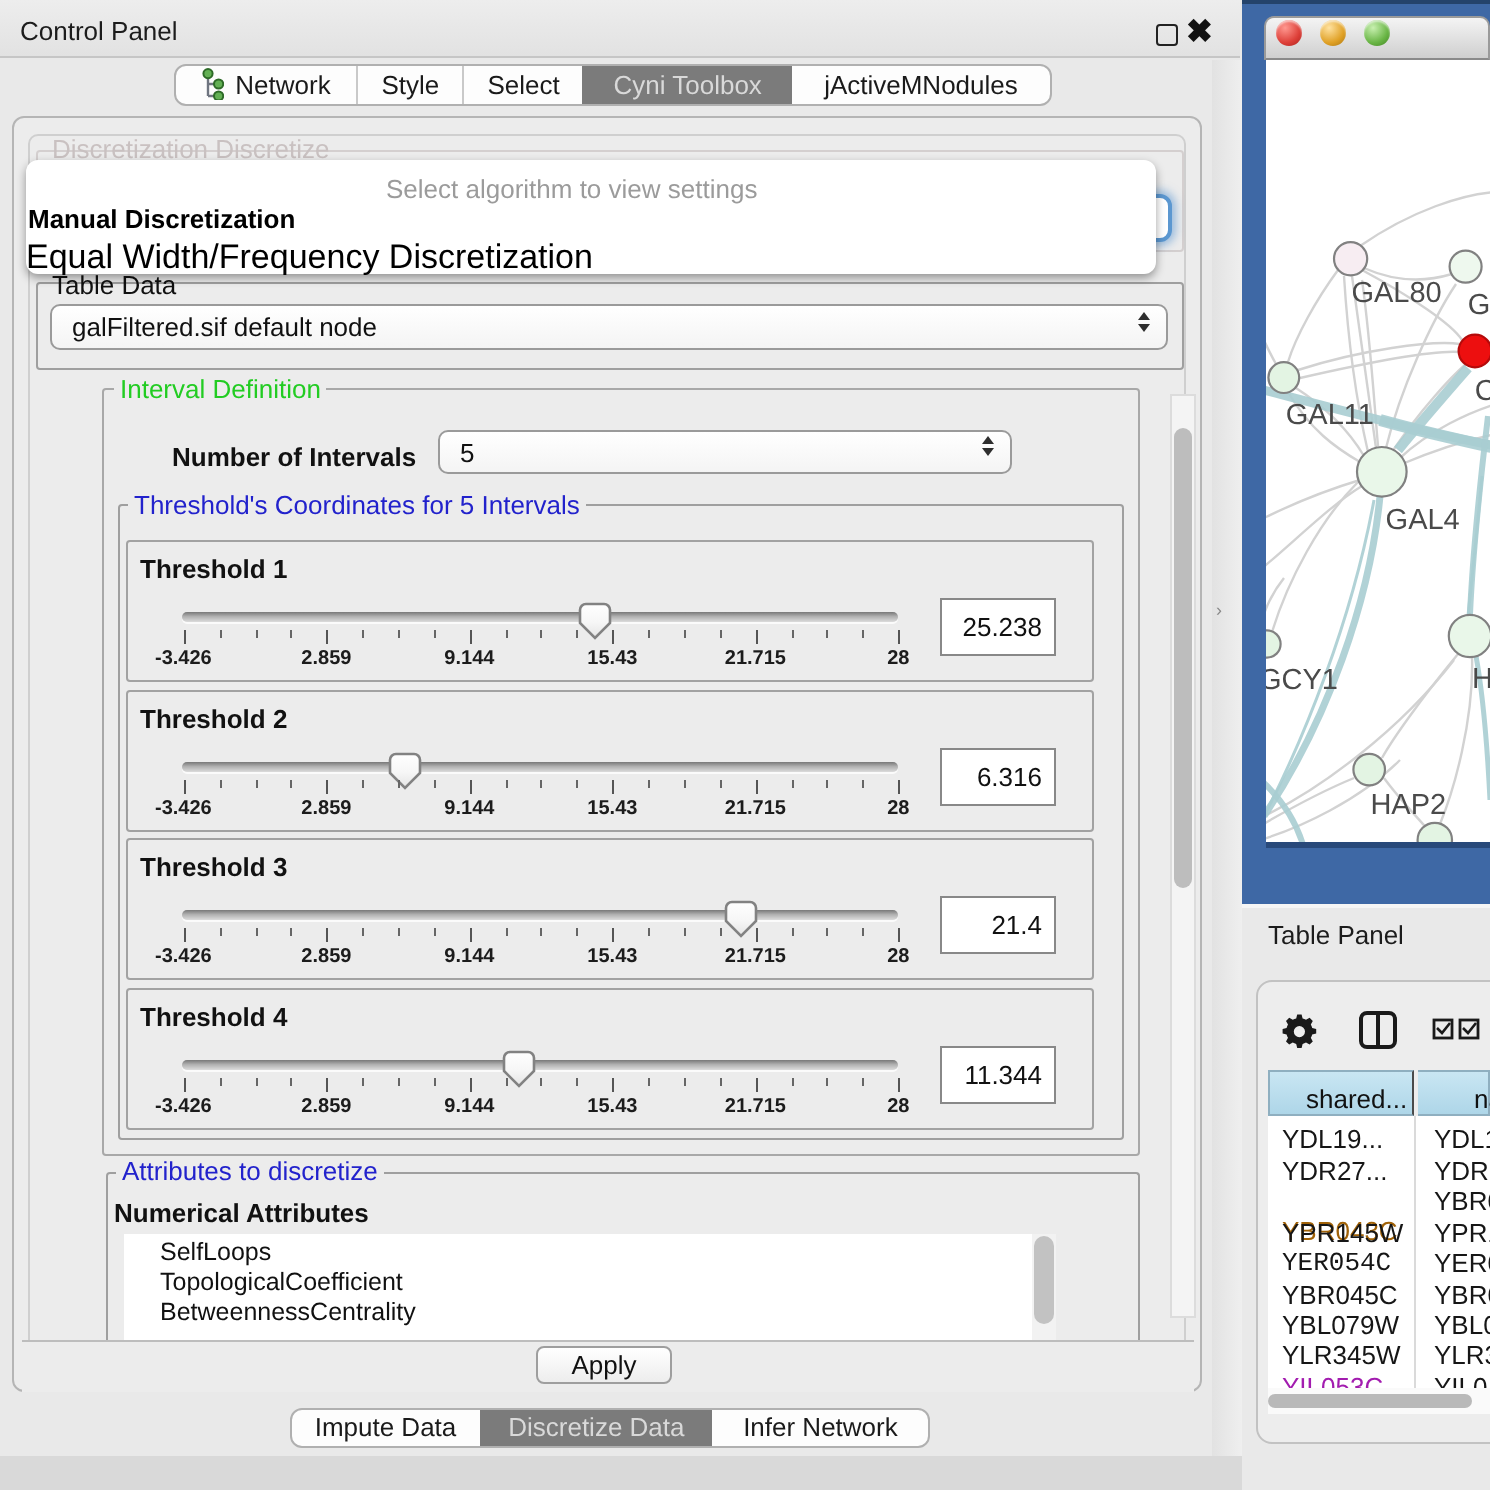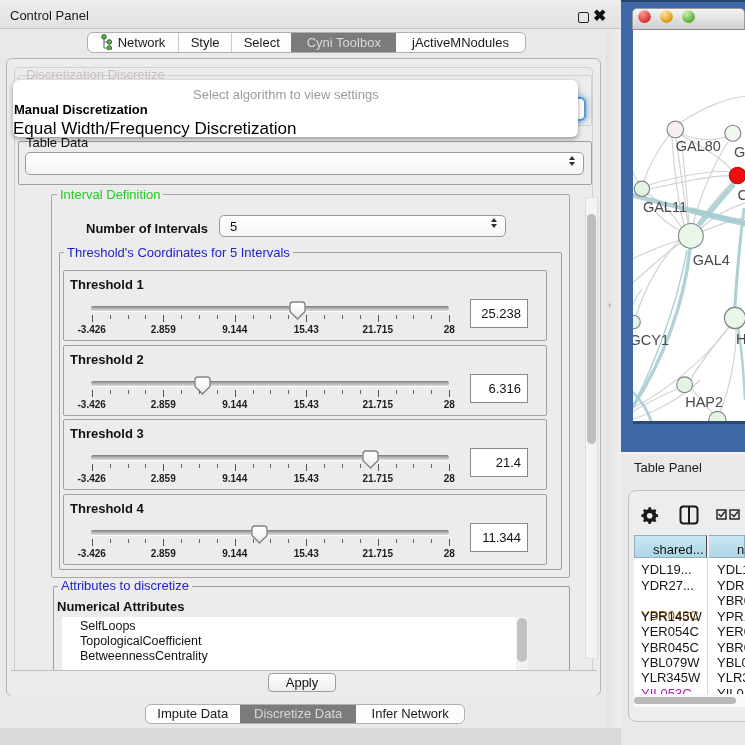--- a/index.html
+++ b/index.html
@@ -56,20 +56,21 @@
 <div class="abs" style="left:14px;top:67px;width:579px;height:624px;border:1px solid #cfcfcf;border-radius:5px;"></div>
 
 <div class="groupbox" style="left:18px;top:75px;width:574px;height:51px;border-color:#d4cfcf;"></div>
 <div class="grouplabel" style="left:23px;top:67.5px;color:#c9c1c1;background:transparent;">Discretization Discretize</div>
 
 <div class="abs" style="left:560px;top:97px;width:26px;height:24px;border:2px solid #5b97d0;border-radius:6px;background:#fff;box-shadow:0 0 4px 2px rgba(90,150,210,.55);"></div>
 
 <div class="groupbox" style="left:18px;top:141px;width:574px;height:44px;"></div>
 <div class="grouplabel" style="left:23px;top:136px;color:#111;background:transparent;">Table Data</div>
 <div class="combo" style="left:25px;top:152px;width:559px;height:23px;">
+  <div class="ctext">galFiltered.sif default node</div>
   <div class="arrows" style="right:6px;top:3px;">
       <div class="arrup"></div>
       <div class="arrdn"></div>
     </div>
 </div>
 
 <div class="groupbox" style="left:51px;top:194px;width:519px;height:384px;border-color:#a8a8a8;"></div>
 <div class="grouplabel" style="left:57px;top:188px;color:#22cc22;">Interval Definition</div>
 
 <div class="abs" style="left:86px;top:221px;font-size:13px;font-weight:bold;color:#111;">Number of Intervals</div>
@@ -400,21 +401,21 @@
 <div class="abs" style="left:73px;top:0;width:1px;height:137px;background:#dadada;"></div>
 </div>
 <div class="abs" style="left:641px;top:562.2px;font-size:13px;color:#161616;white-space:nowrap;">YDL19...</div>
 <div class="abs" style="left:717px;top:562.2px;font-size:13px;color:#161616;white-space:nowrap;">YDL1</div>
 <div class="abs" style="left:641px;top:577.7px;font-size:13px;color:#161616;white-space:nowrap;">YDR27...</div>
 <div class="abs" style="left:717px;top:577.7px;font-size:13px;color:#161616;white-space:nowrap;">YDR2</div>
 <div class="abs" style="left:641px;top:608px;font-size:13px;color:#a16207;white-space:nowrap;">YBR043C</div>
 <div class="abs" style="left:717px;top:593.1px;font-size:13px;color:#161616;white-space:nowrap;">YBR0</div>
 <div class="abs" style="left:641px;top:608.6px;font-size:13px;color:#161616;white-space:nowrap;">YPR145W</div>
 <div class="abs" style="left:717px;top:608.6px;font-size:13px;color:#161616;white-space:nowrap;">YPR1</div>
-<div class="abs" style="left:641px;top:624.0px;font-size:13px;color:#161616;white-space:nowrap;">YER054C</div>
+<div class="abs" style="left:641px;top:624.0px;font-size:13px;color:#161616;white-space:nowrap;font-family:Liberation Mono, monospace;">YER054C</div>
 <div class="abs" style="left:717px;top:624.0px;font-size:13px;color:#161616;white-space:nowrap;">YER0</div>
 <div class="abs" style="left:641px;top:639.5px;font-size:13px;color:#161616;white-space:nowrap;">YBR045C</div>
 <div class="abs" style="left:717px;top:639.5px;font-size:13px;color:#161616;white-space:nowrap;">YBR0</div>
 <div class="abs" style="left:641px;top:654.9px;font-size:13px;color:#161616;white-space:nowrap;">YBL079W</div>
 <div class="abs" style="left:717px;top:654.9px;font-size:13px;color:#161616;white-space:nowrap;">YBL0</div>
 <div class="abs" style="left:641px;top:670.4px;font-size:13px;color:#161616;white-space:nowrap;">YLR345W</div>
 <div class="abs" style="left:717px;top:670.4px;font-size:13px;color:#161616;white-space:nowrap;">YLR3</div>
 <div class="abs" style="left:641px;top:685.8px;font-size:13px;color:#a21caf;white-space:nowrap;">YIL053C</div>
 <div class="abs" style="left:717px;top:685.8px;font-size:13px;color:#161616;white-space:nowrap;">YIL0</div>
 

